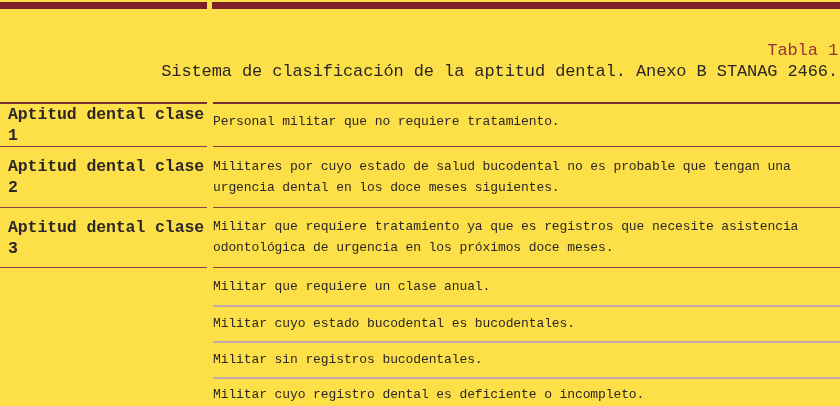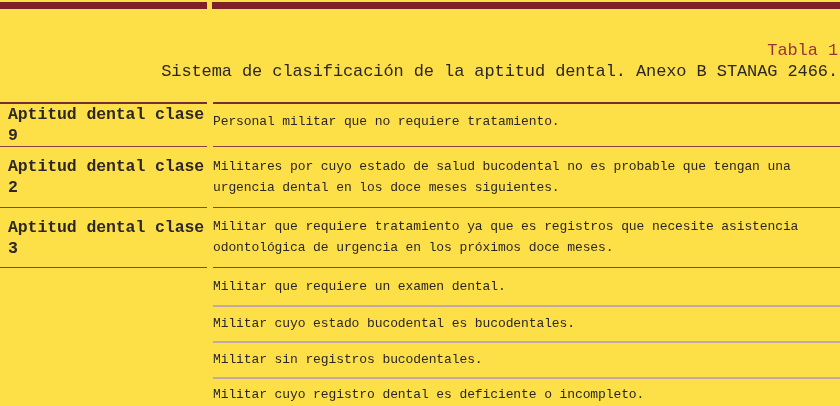--- a/index.html
+++ b/index.html
@@ -90,29 +90,29 @@
     <div class="seg-right"></div>
   </div>
 
   <div class="header">
     <div class="table-number">Tabla 1</div>
     <div class="table-title">Sistema de clasificación de la aptitud dental. Anexo B STANAG 2466.</div>
   </div>
 
   <div class="grid">
 
-    <div class="cell label r1 rule-top rule-main">Aptitud dental clase 9</div>
+    <div class="cell label r1 rule-top rule-main">Aptitud dental clase 1</div>
     <div class="cell text r1 rule-top rule-main">Personal militar que no requiere tratamiento.</div>
 
     <div class="cell label r2 rule-main">Aptitud dental clase 2</div>
     <div class="cell text r2 rule-main">Militares por cuyo estado de salud bucodental no es probable que tengan una urgencia dental en los doce meses siguientes.</div>
 
     <div class="cell label r3 rule-main">Aptitud dental clase 3</div>
     <div class="cell text r3 rule-main">Militar que requiere tratamiento ya que es registros que necesite asistencia odontológica de urgencia en los próximos doce meses.</div>
 
-    <div class="cell text s1 rule-light">Militar que requiere un examen dental.</div>
+    <div class="cell text s1 rule-light">Militar que requiere un clase anual.</div>
     <div class="cell text s2 rule-light">Militar cuyo estado bucodental es bucodentales.</div>
     <div class="cell text s3 rule-light">Militar sin registros bucodentales.</div>
     <div class="cell text s4 rule-bottom">Militar cuyo registro dental es deficiente o incompleto.</div>
 
   </div>
 
 </div>
 
 </body></html>

